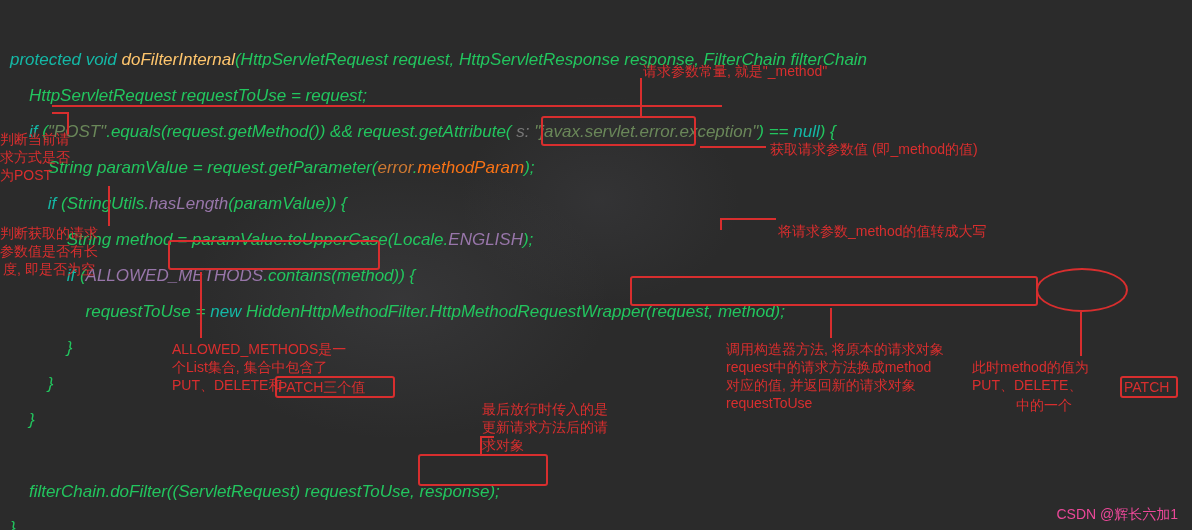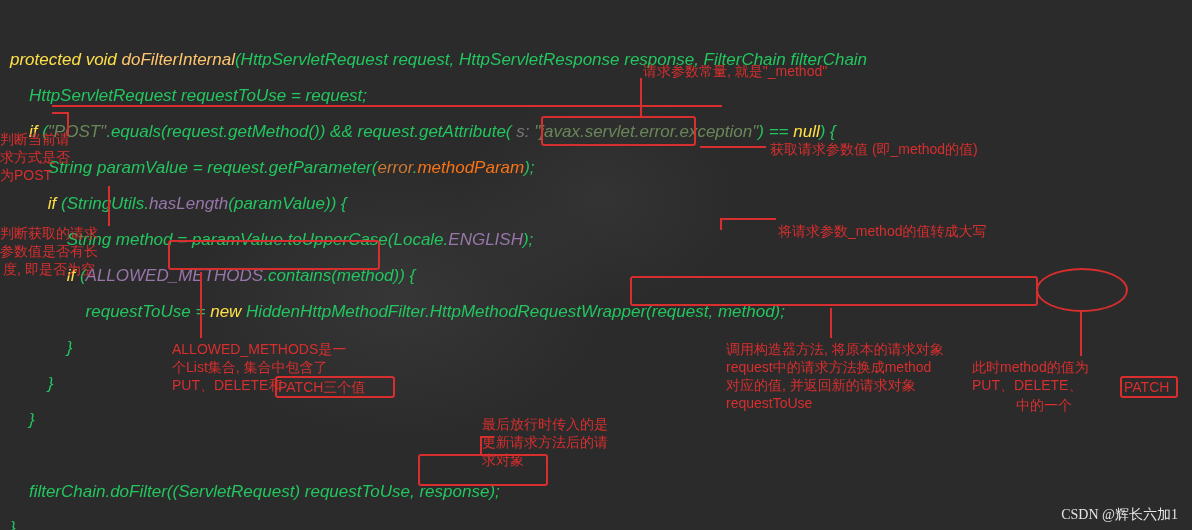--- a/index.html
+++ b/index.html
@@ -21,21 +21,21 @@
     background: radial-gradient(ellipse 300px 200px at 400px 300px, rgba(120,120,130,0.15), transparent 70%),
                 radial-gradient(ellipse 200px 150px at 600px 200px, rgba(100,100,110,0.15), transparent 70%);
     pointer-events: none;
   }
   .code {
     position: relative;
     padding: 6px 10px 6px 10px;
     white-space: pre;
     line-height: 36px;
   }
-  .kw     { color: #fde047; }      
+  .kw     { color: #14b8a6; }      
   .ident  { color: #22c55e; }
   .method { color: #ffc66d; }
   .str    { color: #6a8759; }      
   .this   { color: #cc7832; }
   .field  { color: #f97316; }      
   .static { color: #9876aa; font-style: italic; }
   .hint   { color: #787878; }
 
   .redbox {
     position: absolute;
@@ -66,22 +66,22 @@
   }
   .redseg {
     position: absolute;
     background: #d82e2e;
     pointer-events: none;
   }
   .watermark {
     position: absolute;
     right: 14px;
     bottom: 6px;
-    color: #e5e5e5;
-    font-family: Liberation Serif, serif;
+    color: #ec4899;
+    font-family: Liberation Sans, sans-serif;
     font-style: normal;
     font-size: 14px;
   }
 </style>
 </head>
 <body>
 
 <div class="code">
 <span class="kw">protected</span> <span class="kw">void</span> <span class="method">doFilterInternal</span><span class="ident">(HttpServletRequest request, HttpServletResponse response, FilterChain filterChain</span>
     <span class="ident">HttpServletRequest requestToUse = request;</span>
@@ -115,21 +115,21 @@
 为POST</div>
 <div class="note" style="left:0px; top:224px; white-space:pre;text-align:center;">判断获取的请求
 参数值是否有长
 度, 即是否为空</div>
 <div class="note" style="left:770px; top:140px;">获取请求参数值 (即_method的值)</div>
 <div class="note" style="left:778px; top:222px;">将请求参数_method的值转成大写</div>
 <div class="note" style="left:172px; top:340px; white-space:pre;">ALLOWED_METHODS是一
 个List集合, 集合中包含了
 PUT、DELETE和</div>
 <div class="note" style="left:278px; top:378px;">PATCH三个值</div>
-<div class="note" style="left:482px; top:400px; white-space:pre;margin-top:15px;">最后放行时传入的是
+<div class="note" style="left:482px; top:400px; white-space:pre;">最后放行时传入的是
 更新请求方法后的请
 求对象</div>
 <div class="note" style="left:726px; top:340px; white-space:pre;">调用构造器方法, 将原本的请求对象
 request中的请求方法换成method
 对应的值, 并返回新的请求对象
 requestToUse</div>
 <div class="note" style="left:972px; top:358px; white-space:pre;">此时method的值为
 PUT、DELETE、</div>
 <div class="note" style="left:1124px; top:378px;">PATCH</div>
 <div class="note" style="left:1016px; top:378px; white-space:pre;">

